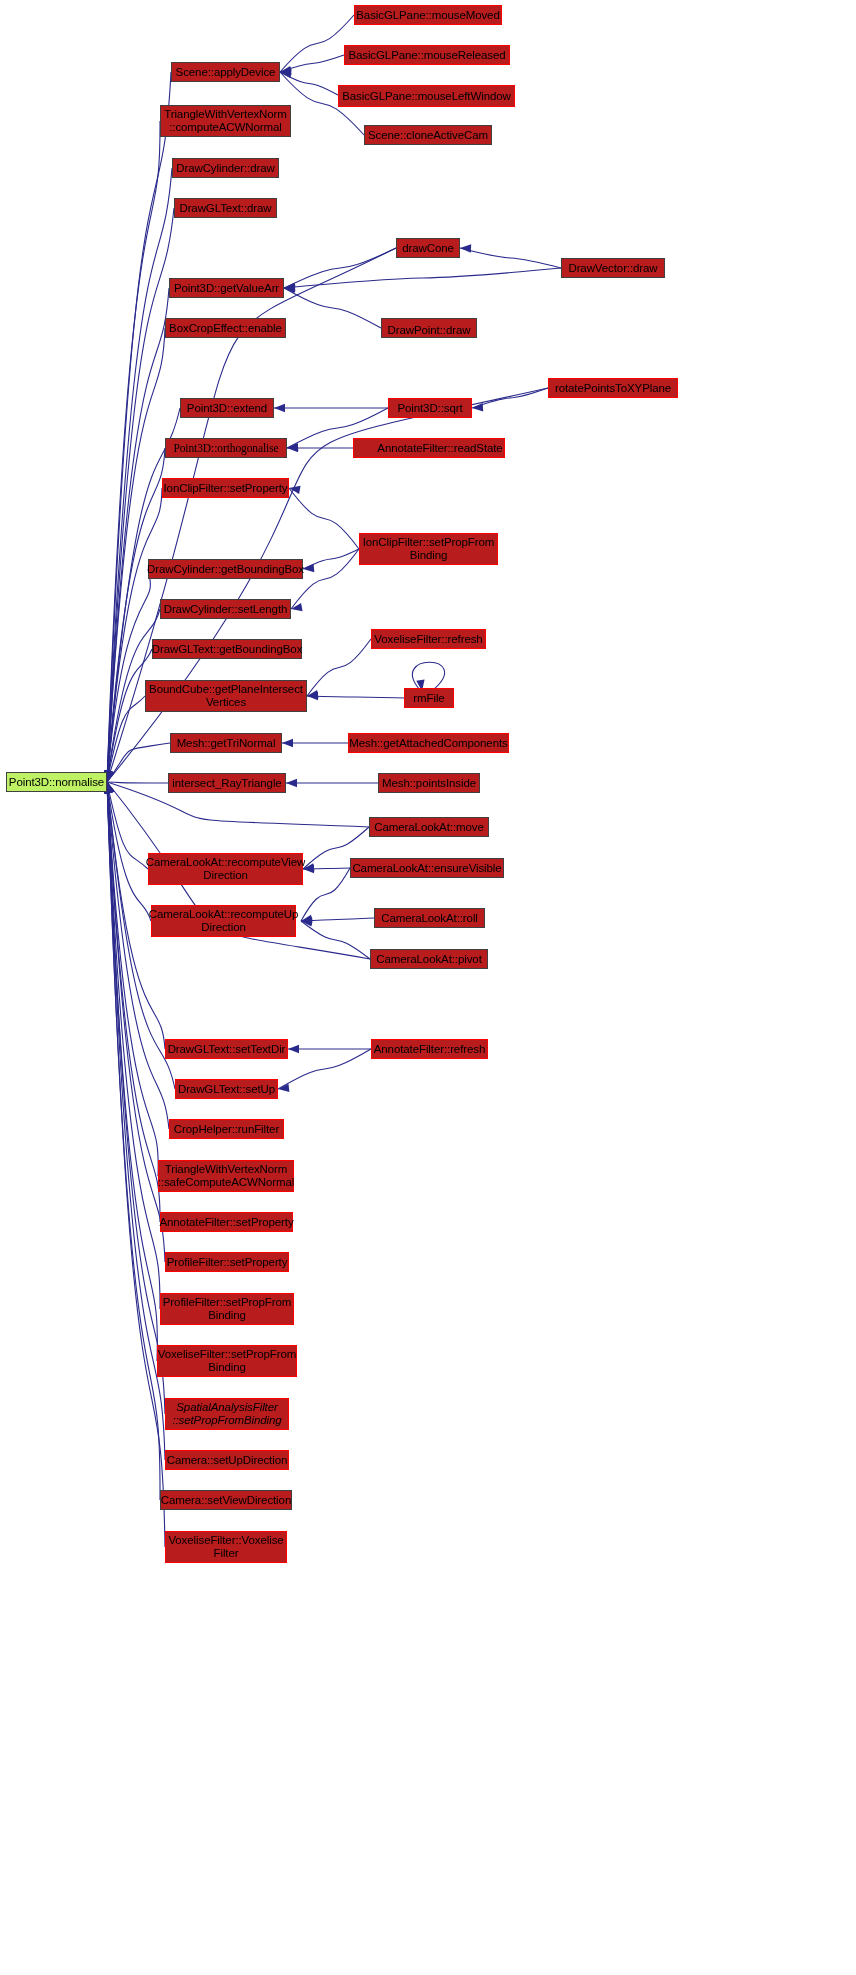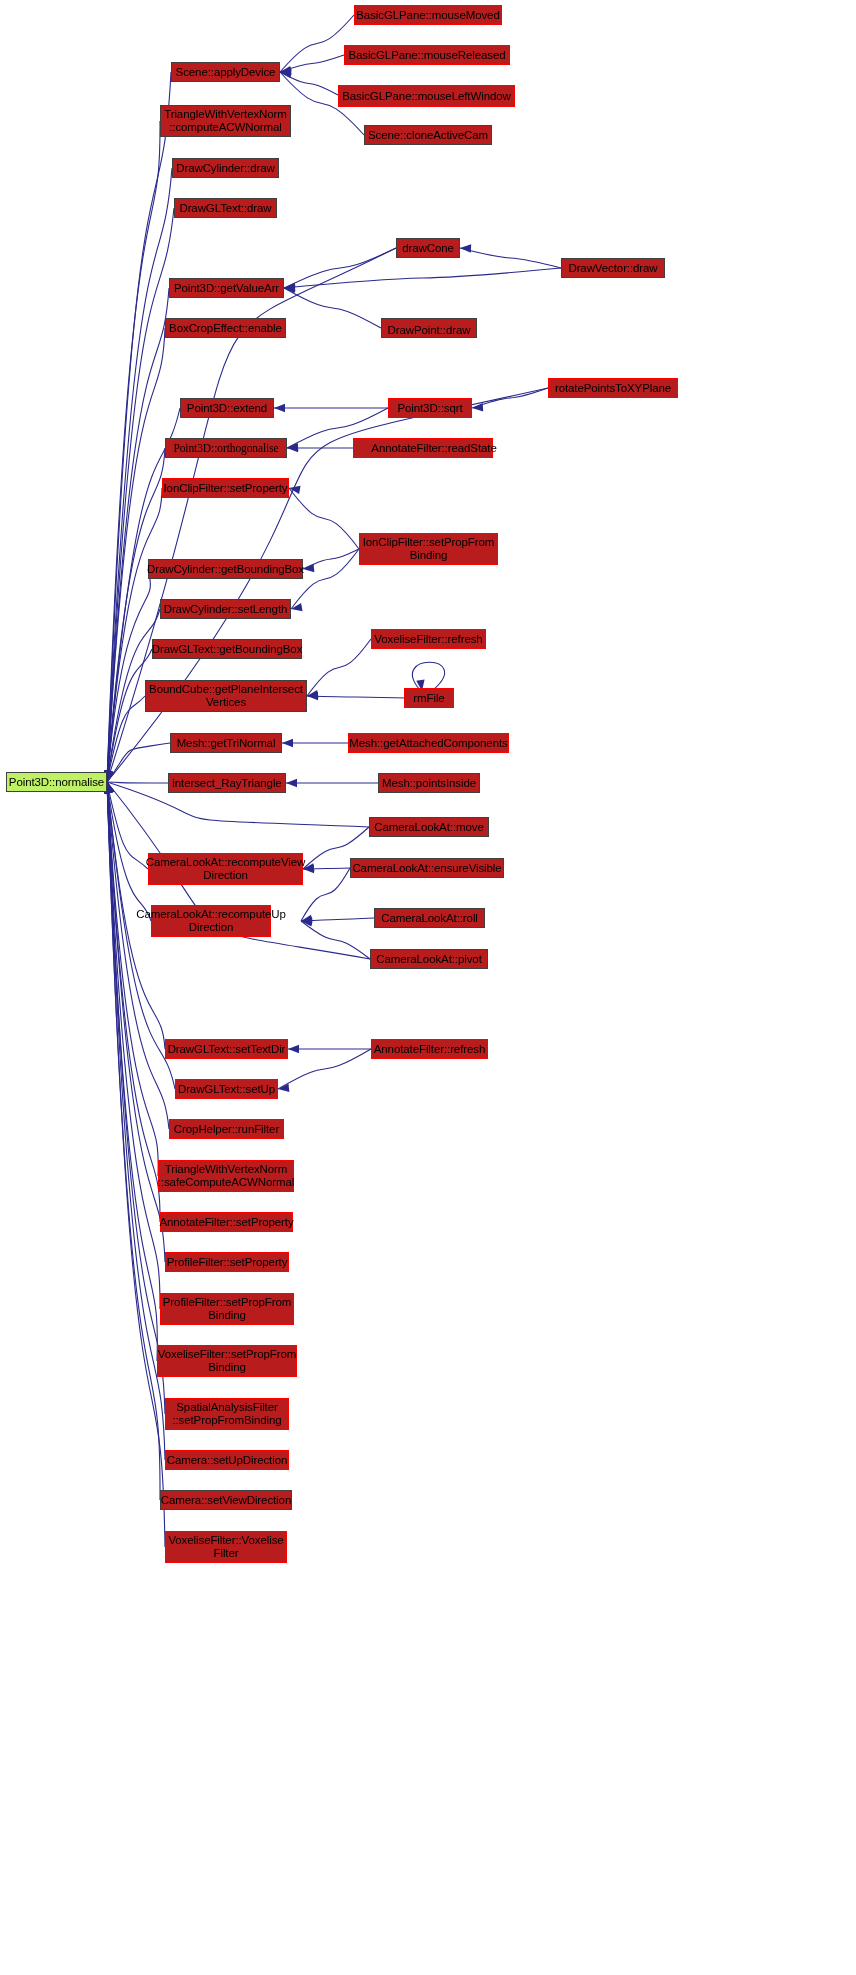--- a/index.html
+++ b/index.html
@@ -190,55 +190,55 @@
       <div class="node black" style="left: 174px; top: 198px; width: 103px; height: 20px;"><span>DrawGLText::draw</span></div>
       <div class="node black" style="left: 396px; top: 238px; width: 64px; height: 20px;"><span>drawCone</span></div>
       <div class="node black" style="left: 561px; top: 258px; width: 104px; height: 20px;"><span>DrawVector::draw</span></div>
       <div class="node black" style="left: 169px; top: 278px; width: 115px; height: 20px;"><span>Point3D::getValueArr</span></div>
       <div class="node black" style="left: 381px; top: 318px; width: 96px; height: 20px; align-items: flex-end;"><span>DrawPoint::draw</span></div>
       <div class="node black" style="left: 165px; top: 318px; width: 121px; height: 20px;"><span>BoxCropEffect::enable</span></div>
       <div class="node red" style="left: 548px; top: 378px; width: 130px; height: 20px;"><span>rotatePointsToXYPlane</span></div>
       <div class="node black" style="left: 180px; top: 398px; width: 94px; height: 20px;"><span>Point3D::extend</span></div>
       <div class="node red" style="left: 388px; top: 398px; width: 84px; height: 20px;"><span>Point3D::sqrt</span></div>
       <div class="node black" style="left: 165px; top: 438px; width: 122px; height: 20px; font-family: Liberation Serif, serif;"><span>Point3D::orthogonalise</span></div>
-      <div class="node red" style="left: 353px; top: 438px; width: 140px; height: 20px; padding-left: 22px;"><span>AnnotateFilter::readState</span></div>
+      <div class="node red" style="left: 353px; top: 438px; width: 152px; height: 20px; padding-left: 22px;"><span>AnnotateFilter::readState</span></div>
       <div class="node red" style="left: 162px; top: 478px; width: 127px; height: 20px;"><span>IonClipFilter::setProperty</span></div>
       <div class="node red" style="left: 359px; top: 533px; width: 139px; height: 32px;"><span>IonClipFilter::setPropFrom
 Binding</span></div>
       <div class="node black" style="left: 148px; top: 559px; width: 155px; height: 20px;"><span>DrawCylinder::getBoundingBox</span></div>
       <div class="node black" style="left: 160px; top: 599px; width: 131px; height: 20px;"><span>DrawCylinder::setLength</span></div>
       <div class="node black" style="left: 152px; top: 639px; width: 150px; height: 20px;"><span>DrawGLText::getBoundingBox</span></div>
       <div class="node red" style="left: 371px; top: 629px; width: 115px; height: 20px;"><span>VoxeliseFilter::refresh</span></div>
       <div class="node black" style="left: 145px; top: 680px; width: 162px; height: 32px;"><span>BoundCube::getPlaneIntersect
 Vertices</span></div>
       <div class="node red" style="left: 404px; top: 688px; width: 50px; height: 20px;"><span>rmFile</span></div>
       <div class="node black" style="left: 170px; top: 733px; width: 112px; height: 20px;"><span>Mesh::getTriNormal</span></div>
       <div class="node red" style="left: 348px; top: 733px; width: 161px; height: 20px;"><span>Mesh::getAttachedComponents</span></div>
       <div class="node black" style="left: 168px; top: 773px; width: 118px; height: 20px;"><span>intersect_RayTriangle</span></div>
       <div class="node black" style="left: 378px; top: 773px; width: 102px; height: 20px;"><span>Mesh::pointsInside</span></div>
       <div class="node black" style="left: 369px; top: 817px; width: 120px; height: 20px;"><span>CameraLookAt::move</span></div>
       <div class="node red" style="left: 148px; top: 853px; width: 155px; height: 32px;"><span>CameraLookAt::recomputeView
 Direction</span></div>
       <div class="node black" style="left: 350px; top: 858px; width: 154px; height: 20px;"><span>CameraLookAt::ensureVisible</span></div>
-      <div class="node red" style="left: 151px; top: 905px; width: 120px; height: 32px;"><span>CameraLookAt::recomputeUp
+      <div class="node red" style="left: 151px; top: 905px; width: 145px; height: 32px;"><span>CameraLookAt::recomputeUp
 Direction</span></div>
       <div class="node black" style="left: 374px; top: 908px; width: 111px; height: 20px;"><span>CameraLookAt::roll</span></div>
       <div class="node black" style="left: 370px; top: 949px; width: 118px; height: 20px;"><span>CameraLookAt::pivot</span></div>
       <div class="node red" style="left: 165px; top: 1039px; width: 123px; height: 20px;"><span>DrawGLText::setTextDir</span></div>
       <div class="node red" style="left: 371px; top: 1039px; width: 117px; height: 20px;"><span>AnnotateFilter::refresh</span></div>
       <div class="node red" style="left: 175px; top: 1079px; width: 103px; height: 20px;"><span>DrawGLText::setUp</span></div>
       <div class="node red" style="left: 169px; top: 1119px; width: 115px; height: 20px;"><span>CropHelper::runFilter</span></div>
       <div class="node red" style="left: 158px; top: 1160px; width: 136px; height: 32px;"><span>TriangleWithVertexNorm
 ::safeComputeACWNormal</span></div>
       <div class="node red" style="left: 160px; top: 1212px; width: 133px; height: 20px;"><span>AnnotateFilter::setProperty</span></div>
       <div class="node red" style="left: 165px; top: 1252px; width: 124px; height: 20px;"><span>ProfileFilter::setProperty</span></div>
       <div class="node red" style="left: 160px; top: 1293px; width: 134px; height: 32px;"><span>ProfileFilter::setPropFrom
 Binding</span></div>
       <div class="node red" style="left: 157px; top: 1345px; width: 140px; height: 32px;"><span>VoxeliseFilter::setPropFrom
 Binding</span></div>
-      <div class="node red" style="left: 165px; top: 1398px; width: 124px; height: 32px;"><span>SpatialAnalysisFilter
+      <div class="node red" style="left: 165px; top: 1398px; width: 124px; height: 32px; font-style: italic;"><span>SpatialAnalysisFilter
 ::setPropFromBinding</span></div>
       <div class="node red" style="left: 165px; top: 1450px; width: 124px; height: 20px;"><span>Camera::setUpDirection</span></div>
       <div class="node black" style="left: 160px; top: 1490px; width: 132px; height: 20px;"><span>Camera::setViewDirection</span></div>
       <div class="node red" style="left: 165px; top: 1531px; width: 122px; height: 32px;"><span>VoxeliseFilter::Voxelise
 Filter</span></div>
     </div>
 </div>
 
 </body></html>

